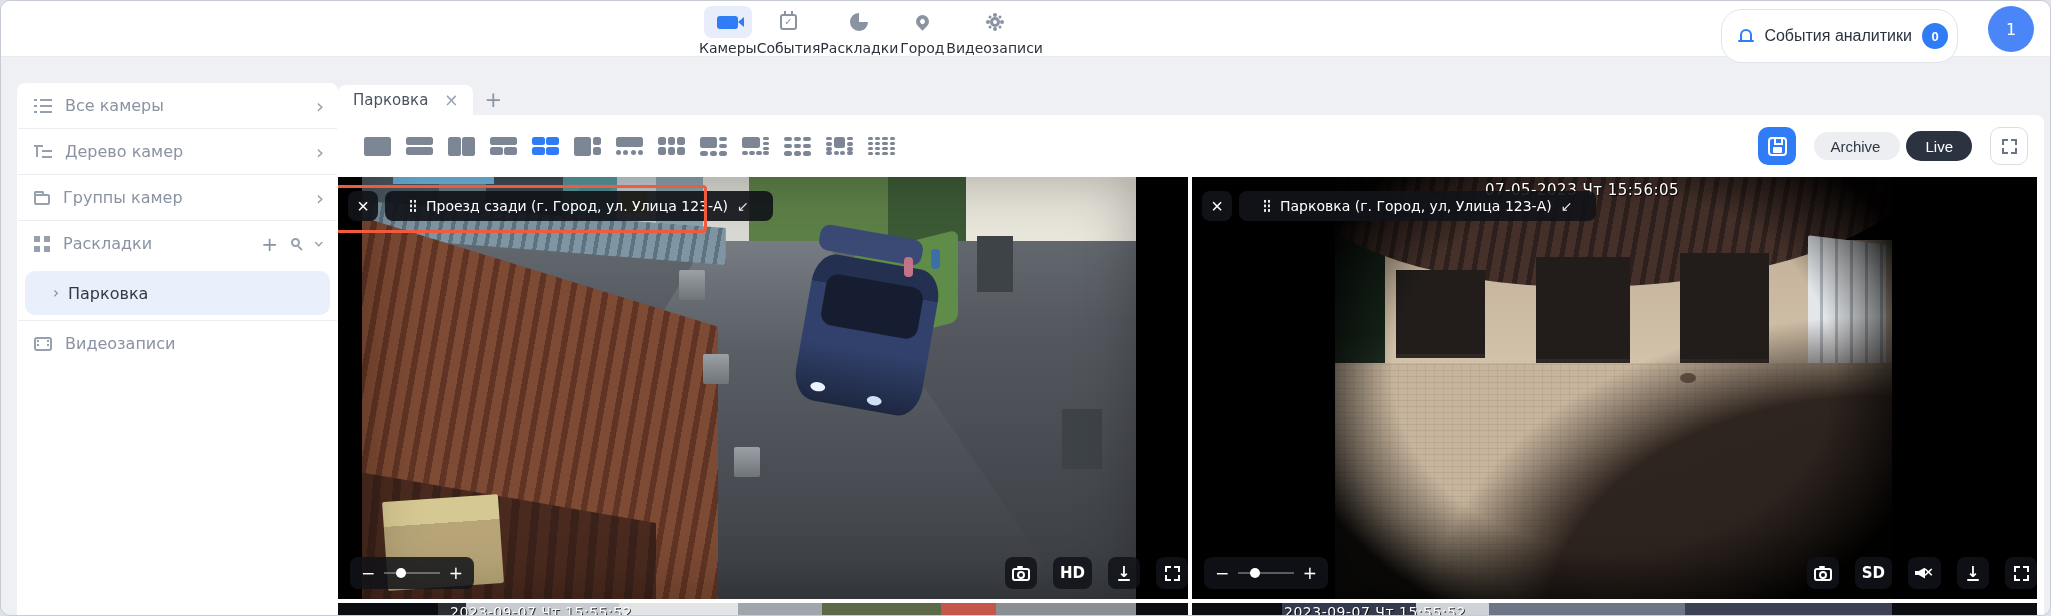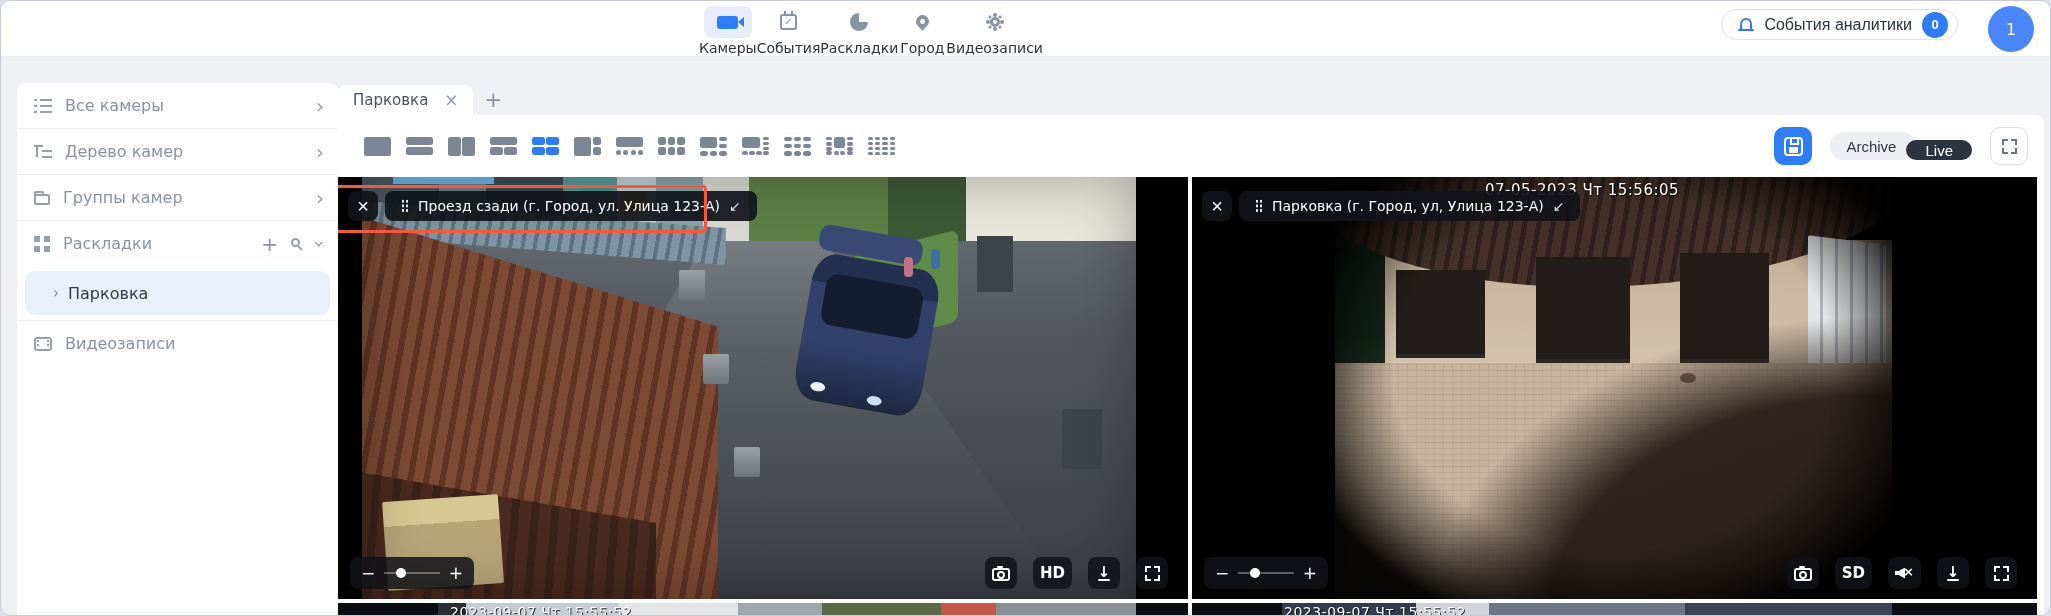--- a/index.html
+++ b/index.html
@@ -7,21 +7,21 @@
   .screen{position:relative;width:2051px;height:616px;background:#eef0f4;border:1px solid #c7ccd4;border-radius:10px;overflow:hidden;}
 
   
   .header{position:absolute;left:0;top:0;right:0;height:56px;background:#fff;border-bottom:1px solid #e8eaee;z-index:5;}
   .nav{position:absolute;left:698px;top:5px;display:flex;}
   .nav-item{display:flex;flex-direction:column;align-items:center;cursor:pointer;}
   .nav-icon-box{width:48px;height:32px;border-radius:8px;display:flex;align-items:center;justify-content:center;color:#8a93a2;}
   .nav-icon-box.active{background:#e8edfc;color:#2f7cf6;}
   .nav-label{font-size:14px;color:#2b323e;margin-top:2px;}
 
-  .events-btn{position:absolute;right:92px;top:8px;height:31px;border:1px solid #dfe3e9;border-radius:21px;background:#fff;display:flex;align-items:center;gap:10px;padding:0 9px 0 16px;font-size:16px;color:#2b323e;cursor:pointer;}
+  .events-btn{position:absolute;right:92px;top:8px;height:54px;border:1px solid #dfe3e9;border-radius:21px;background:#fff;display:flex;align-items:center;gap:10px;padding:0 9px 0 16px;font-size:16px;color:#2b323e;cursor:pointer;}
   .events-badge{min-width:26px;height:26px;border-radius:13px;background:#2f7cf6;color:#fff;font-size:13px;font-weight:bold;display:flex;align-items:center;justify-content:center;padding:0 6px;}
   .avatar{position:absolute;right:16px;top:5px;width:46px;height:46px;border-radius:50%;background:#4a86f7;color:#fff;font-size:16px;display:flex;align-items:center;justify-content:center;cursor:pointer;}
 
   
   .sidebar{position:absolute;left:16px;top:82px;width:321px;bottom:0;background:#fff;border-radius:8px 8px 0 0;z-index:2;}
   .side-row{height:45px;display:flex;align-items:center;gap:13px;padding:0 14px 0 17px;color:#8a93a3;font-size:16px;cursor:pointer;}
   .side-row .ic{color:#97a0ad;flex:none;}
   .side-div{height:1px;background:#e9ecf0;margin:0 1px;}
   .side-spacer{flex:1;}
   .chev{font-size:20px;color:#9aa3b2;line-height:1;display:inline-block;}
@@ -40,44 +40,44 @@
 
   
   .toolbar{position:absolute;left:337px;top:114px;width:1706px;height:62px;display:flex;align-items:center;justify-content:space-between;padding:0 16px 0 23px;z-index:3;}
   .lay-row{display:flex;align-items:center;gap:9px;}
   .lay{border:none;background:none;padding:3px;cursor:pointer;}
   .layout-icn{width:27px;height:19px;position:relative;display:block;}
   .layout-icn span{position:absolute;background:#7d8694;border-radius:2.5px;}
   .lay.active .layout-icn span{background:#2f7cf6;}
   .tb-right{display:flex;align-items:center;gap:12px;}
   .save-btn{width:38px;height:38px;border-radius:10px;background:#2f7cf6;border:none;display:flex;align-items:center;justify-content:center;cursor:pointer;}
-  .mode-toggle{display:flex;align-items:flex-end;margin-left:6px;}
+  .mode-toggle{display:flex;align-items:center;margin-left:6px;gap:16px;}
   .mode-archive{height:28px;border-radius:15px;background:#eceef2;border:none;color:#2f3743;font-size:15px;padding:0 20px 0 16px;cursor:pointer;}
-  .mode-live{height:20px;border-radius:16px;background:#2c3340;border:none;color:#fff;font-size:15px;padding:0 19px;margin-left:-10px;cursor:pointer;}
+  .mode-live{height:30px;border-radius:16px;background:#2c3340;border:none;color:#fff;font-size:15px;padding:0 19px;margin-left:-10px;cursor:pointer;}
   .fs-btn{width:38px;height:38px;border-radius:10px;background:#fff;border:1px solid #d9dee5;display:flex;align-items:center;justify-content:center;color:#6b7482;cursor:pointer;margin-left:6px;}
 
   
   .tile{position:absolute;top:176px;height:422px;background:#000;overflow:hidden;z-index:2;}
   .tile1{left:337px;width:850px;}
   .tile2{left:1191px;width:845px;}
   .frame{position:absolute;top:0;bottom:0;overflow:hidden;}
   .frame1{left:24px;width:774px;}
   .frame2{left:143px;width:557px;}
   .frame::after{content:"";position:absolute;inset:0;box-shadow:inset 0 0 60px rgba(0,0,0,.3);pointer-events:none;}
   .sel-box{position:absolute;left:-3px;top:8px;width:372px;height:48px;border:3px solid #f05b3e;border-radius:4px;z-index:4;pointer-events:none;}
   .cam-head{position:absolute;top:14px;left:10px;display:flex;gap:7px;align-items:center;z-index:3;}
   .cam-close{width:30px;height:30px;border-radius:8px;background:rgba(17,19,25,.92);border:none;color:#fff;font-size:20px;line-height:1;display:flex;align-items:center;justify-content:center;cursor:pointer;}
-  .cam-title{height:30px;border-radius:8px;background:rgba(17,19,25,.92);display:flex;align-items:center;gap:9px;padding:0 16px;color:#fff;font-size:14px;white-space:nowrap;}
+  .cam-title{height:30px;border-radius:8px;background:rgba(17,19,25,.92);display:flex;align-items:center;gap:9px;padding:0 24px;color:#fff;font-size:14px;white-space:nowrap;}
   .corner-arrow{font-size:14px;color:#e8eaee;cursor:pointer;}
   .osd{position:absolute;top:4px;left:150px;z-index:2;color:#fff;font-size:15px;white-space:nowrap;text-shadow:1px 1px 0 rgba(0,0,0,.85),0 0 3px rgba(0,0,0,.7);letter-spacing:.5px;}
   .zoom-pill{position:absolute;left:12px;bottom:10px;width:124px;height:32px;border-radius:8px;background:rgba(17,19,25,.85);display:flex;align-items:center;padding:0 11px;color:#fff;z-index:3;}
   .zoom-sign{font-size:17px;line-height:1;cursor:pointer;}
   .track{flex:1;height:2px;background:rgba(255,255,255,.32);margin:0 9px;position:relative;cursor:pointer;}
   .knob{position:absolute;left:22%;top:-4px;width:10px;height:10px;border-radius:50%;background:#fff;cursor:pointer;}
-  .cam-controls{position:absolute;right:20px;bottom:10px;display:flex;gap:16px;z-index:3;}
+  .cam-controls{position:absolute;right:0;bottom:10px;display:flex;gap:16px;z-index:3;}
   .cbtn{min-width:32px;height:32px;border-radius:8px;background:rgba(17,19,25,.85);border:none;color:#fff;display:flex;align-items:center;justify-content:center;padding:0 7px;cursor:pointer;font-size:15px;font-weight:bold;font-family:inherit;}
   .cbtn-text{font-size:15px;font-weight:bold;}
   .cbtn-text:empty{display:none;}
 
   
   .peek{position:absolute;top:602px;height:14px;background:#0c0d10;overflow:hidden;z-index:2;}
   .peek1{left:337px;width:850px;}
   .peek2{left:1191px;width:845px;}
   .peek-img1{position:absolute;left:100px;right:52px;top:0;bottom:0;background:linear-gradient(90deg,#2a2e33 0 4%,#c7ccd0 4% 26%,#e2e4e6 26% 43%,#9fa6ac 43% 55%,#5c6a48 55% 72%,#c4574a 72% 80%,#8a8f94 80% 100%);}
   .peek-img2{position:absolute;left:90px;right:145px;top:0;bottom:0;background:linear-gradient(90deg,#343b4e 0 22%,#cfd3d8 22% 34%,#6e7587 34% 66%,#3c4254 66% 100%);}

